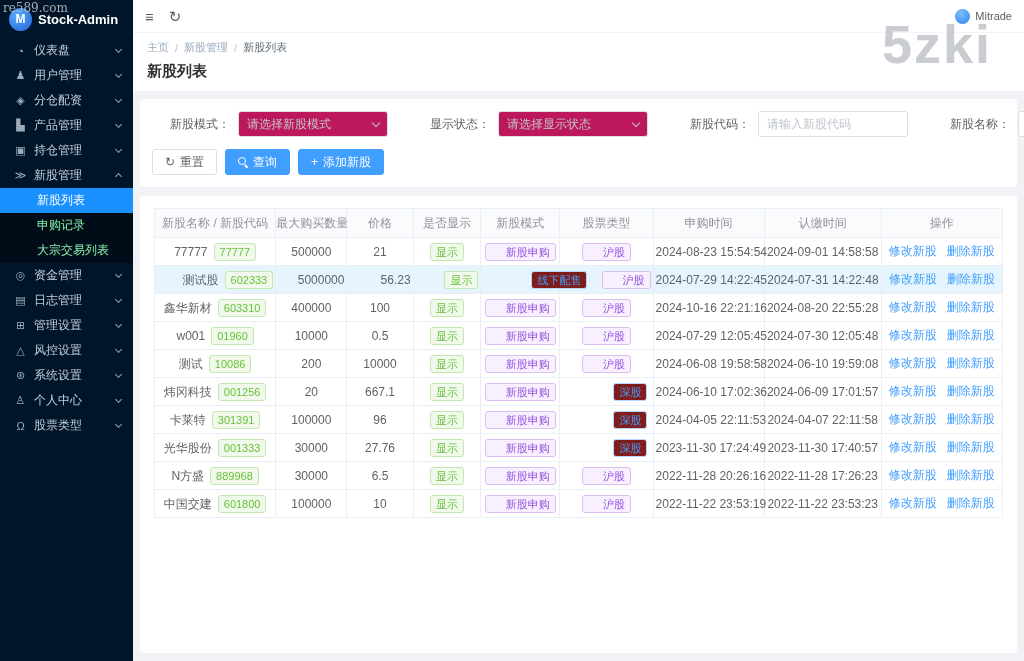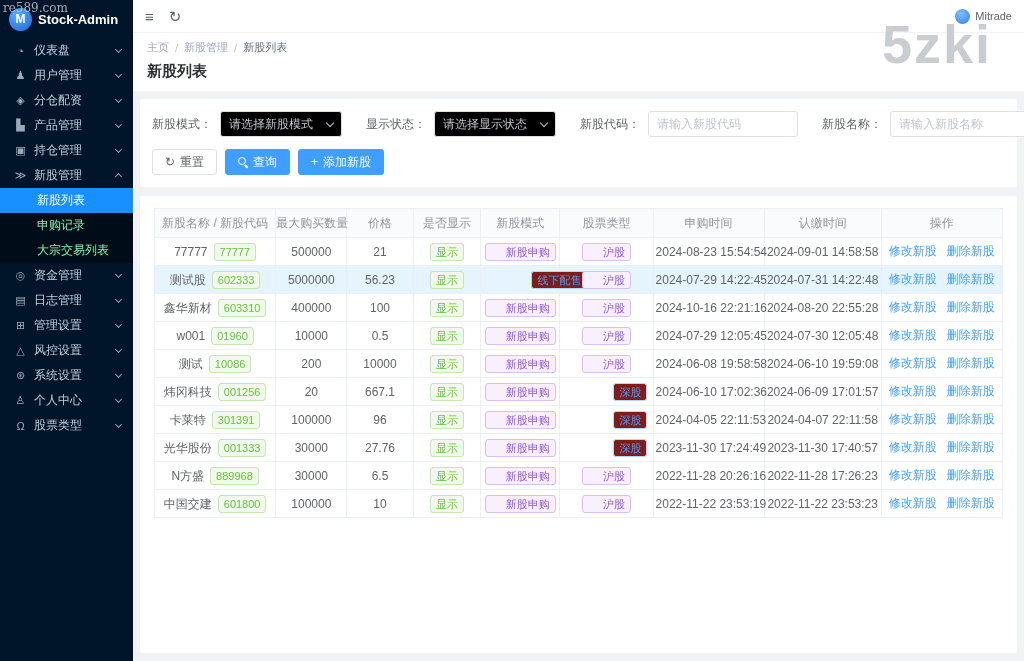--- a/index.html
+++ b/index.html
@@ -31,40 +31,40 @@
   .pagehead { background:#fff; border-top:1px solid #f2f3f5; padding:7px 14px 10px; }
   .breadcrumb { font-size:11px; color:#97a8be; display:flex; gap:6px; align-items:center; }
   .breadcrumb .crumb.last { color:#5c6b77; }
   .breadcrumb .sep { color:#c0c4cc; }
   .page-title { margin-top:7px; font-size:15px; font-weight:bold; color:#303133; }
 
   .content { flex:1; padding:8px 7px; display:flex; flex-direction:column; gap:9px; overflow:hidden; }
   .card { background:#fff; border-radius:2px; }
   .filter-card { padding:12px 12px 12px; }
   .filter-row { display:flex; align-items:center; }
-  .fgroup { display:flex; align-items:center; margin-right:24px; }
+  .fgroup { display:flex; align-items:center; margin-right:24px;margin-left:18px; }
   .flabel { font-size:12px; color:#606266; margin-right:8px; white-space:nowrap; }
-  .select { width:122px; height:26px; border:1px solid #dcdfe6; border-radius:3px; background:#000000; display:flex; align-items:center; justify-content:space-between; padding:0 8px; font-size:12px; color:#bfc4cc; cursor:pointer; }
+  .select { width:150px; height:26px; border:1px solid #dcdfe6; border-radius:3px; background:#be185d; display:flex; align-items:center; justify-content:space-between; padding:0 8px; font-size:12px; color:#bfc4cc; cursor:pointer; }
   .sel-chev { width:6px; height:6px; border-right:1px solid #c0c4cc; border-bottom:1px solid #c0c4cc; transform:rotate(45deg); margin-top:-3px; }
   .tinput { width:150px; height:26px; border:1px solid #dcdfe6; border-radius:3px; padding:0 8px; font-size:12px; color:#606266; outline:none; font-family:inherit; }
   .tinput::placeholder { color:#bfc4cc; }
   .tinput.short { width:138px; }
   .btn-row { margin-top:12px; display:flex; gap:8px; }
   .btn { height:26px; border-radius:3px; font-size:12px; display:inline-flex; align-items:center; gap:5px; padding:0 12px; cursor:pointer; border:1px solid #dcdfe6; background:#fff; color:#606266; }
   .btn.primary { background:#409eff; border-color:#409eff; color:#fff; }
   .btn .bic { font-size:12px; line-height:1; }
   .lens { position:relative; width:10px; height:10px; display:inline-block; }
   .lens::before { content:''; position:absolute; top:0; left:0; width:6px; height:6px; border:1.4px solid #fff; border-radius:50%; }
   .lens::after { content:''; position:absolute; left:7px; top:7px; width:3.5px; height:1.5px; background:#fff; transform:rotate(45deg); transform-origin:left center; }
 
   .table-card { padding:12px 14px 14px; flex:1; display:flex; flex-direction:column; }
   table { width:100%; border-collapse:collapse; table-layout:fixed; font-size:12px; color:#606266; }
   th { background:#fafbfc; color:#909399; font-weight:normal; height:29px; border:1px solid #ebeef5; white-space:nowrap; overflow:visible; }
   td { height:28px; text-align:center; border:1px solid #ebeef5; white-space:nowrap; overflow:visible; padding:0 2px; }
-  tr.hl td { background:#e6f5fd; }
+  tr.hl td { background:#e6f5fd;text-align:right; }
   .badge { display:inline-block; padding:1px 5px; border:1px solid; border-radius:3px; font-size:11px; line-height:14px; }
   .b-green { color:#67c23a; background:#f0f9eb; border-color:#c2e7b0; }
   .b-purple { color:#9254de; background:#f9f0ff; border-color:#dcbdf2;padding-left:20px; }
   .b-blue { color:#409eff; background:#7f1d1d; border-color:#b3d8ff;margin-left:48px; }
   .nm { margin-right:6px; }
   .link { color:#409eff; cursor:pointer; margin:0 5px; text-decoration:none; }
 
   .pagination { margin-top:11px; display:flex; justify-content:flex-end; align-items:center; gap:7px; font-size:12px; color:#606266; }
   .pg-total { margin-right:3px; }
   .pg-btn { min-width:26px; height:24px; border:1px solid #dcdfe6; background:#fff; border-radius:3px; display:inline-flex; align-items:center; justify-content:center; color:#8a9099; cursor:pointer; font-size:12px; }

